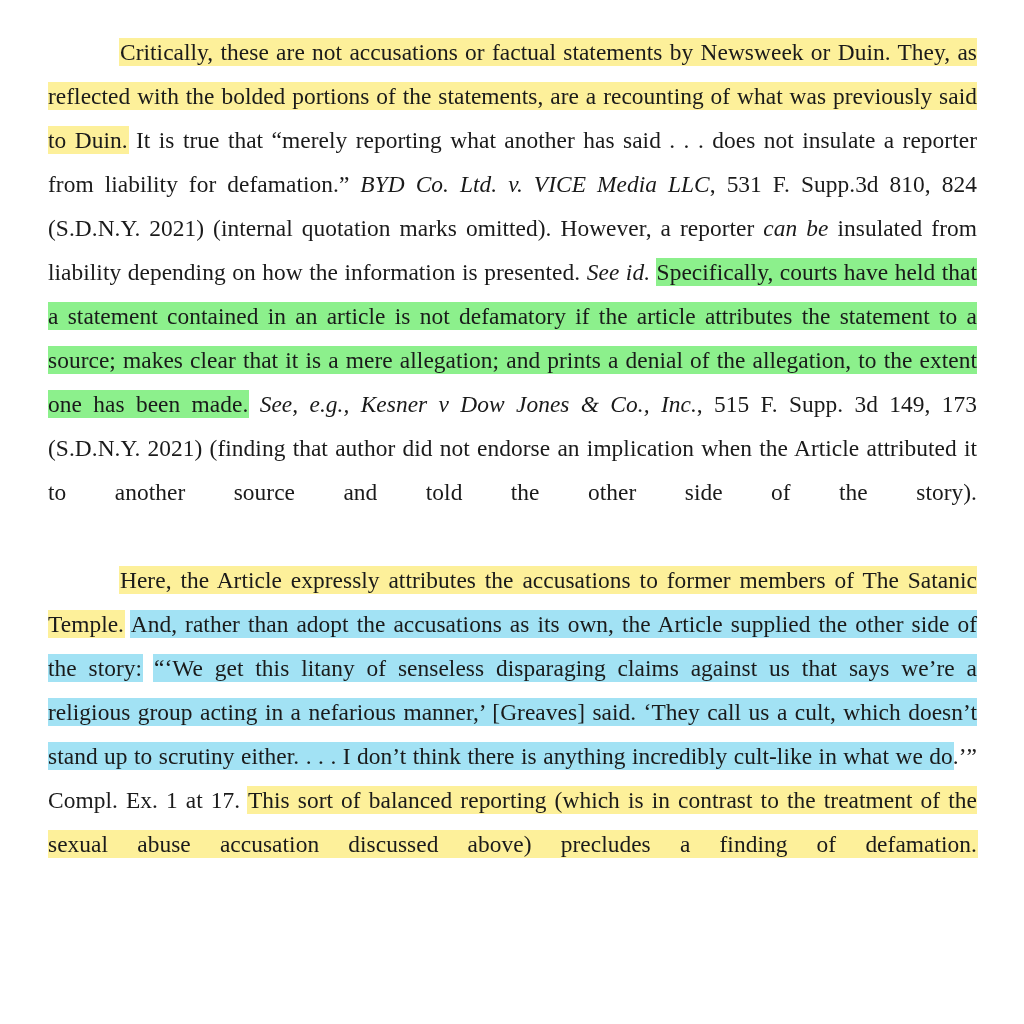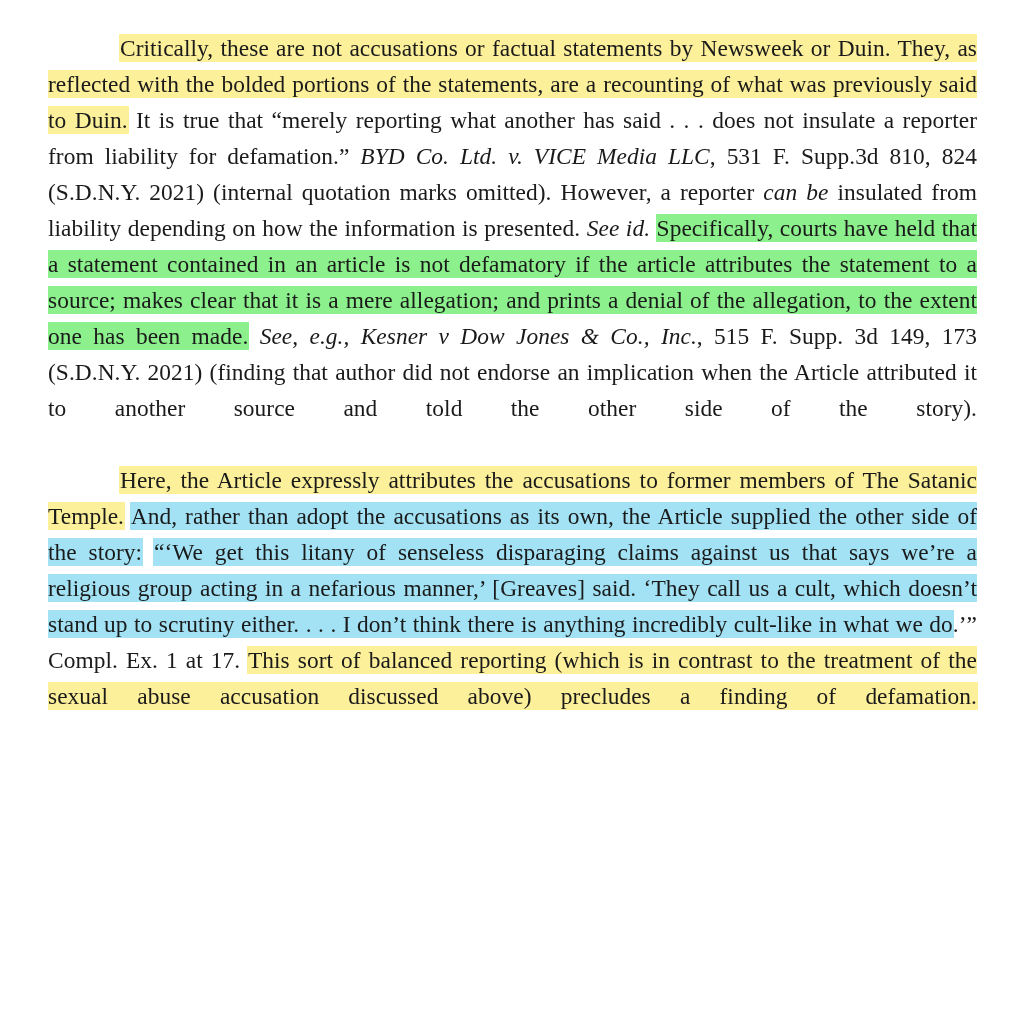--- a/index.html
+++ b/index.html
@@ -26,21 +26,21 @@
   }
   .doc-body {
     position: absolute;
     left: 48px;
     top: 30px;
     width: 929px;
   }
   .para {
     margin: 0;
     font-size: 23.4px;
-    line-height: 36px;
+    line-height: 44px;
     text-align: justify;
     text-justify: inter-word;
     letter-spacing: 0.05px;
     word-spacing: 0.2px;
   }
   .para .indent {
     display: inline-block;
     width: 72px;
   }
   

